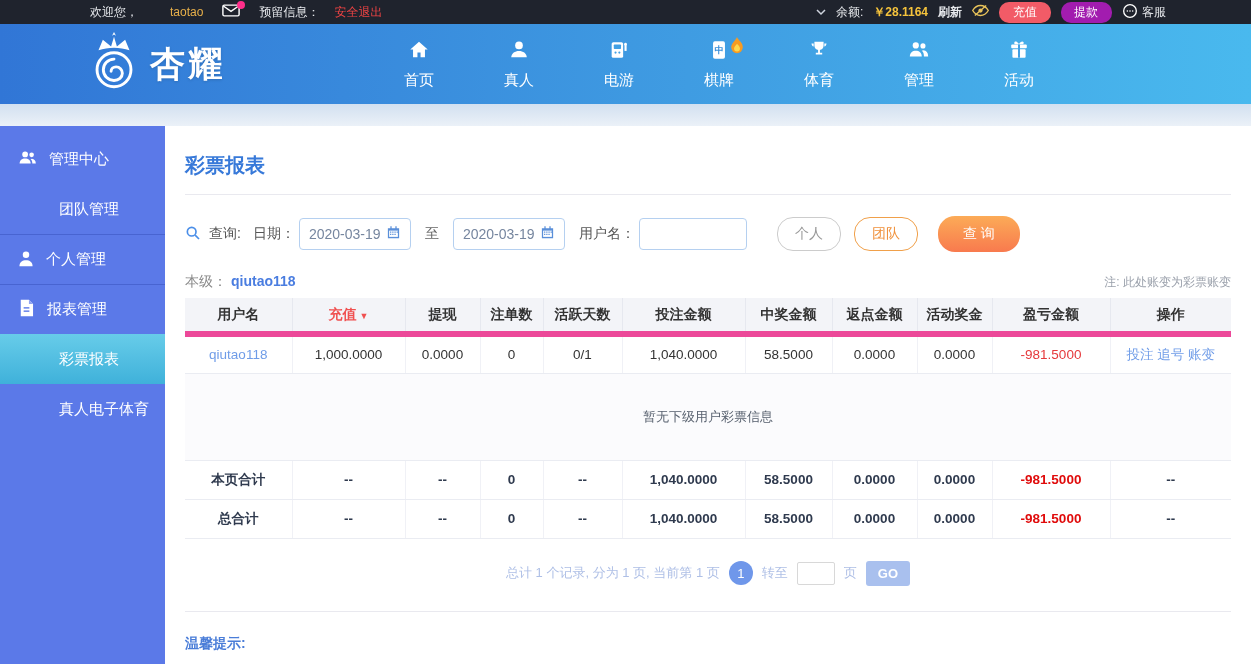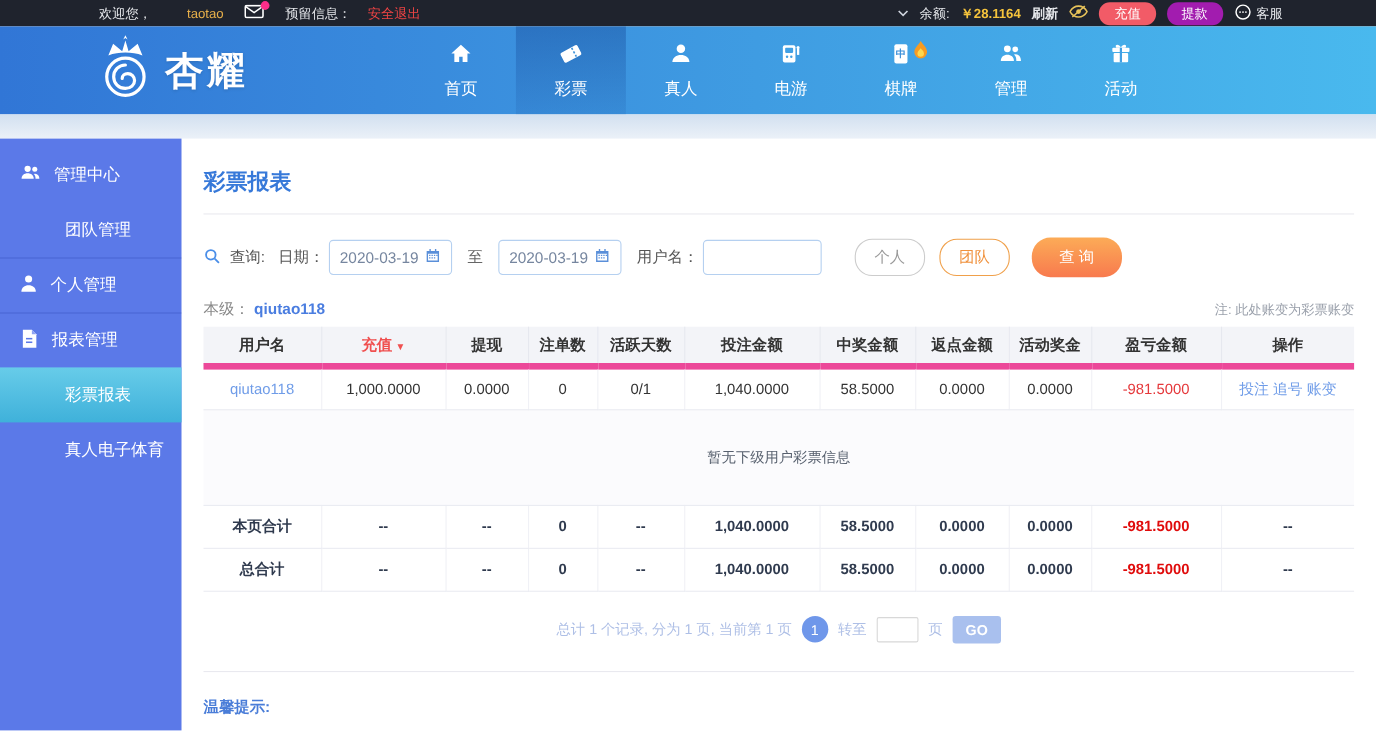--- a/index.html
+++ b/index.html
@@ -164,31 +164,20 @@
 
   <nav class="nav">
     <div class="nav-item">
       <span>
         <svg width="22" height="22" viewBox="0 0 24 24" fill="#fff">
             <path d="M12 3L2.5 11.5h3V20h4.8v-5.2h3.4V20h4.8v-8.5h3z"></path>
           </svg>
       </span>
       <span>首页</span>
     </div>
-    <div class="nav-item active">
-      <span>
-        <svg width="22" height="22" viewBox="0 0 24 24">
-            <g transform="rotate(-28 12 12)">
-              <rect x="2.5" y="6.5" width="19" height="11" rx="1.8" fill="#fff"></rect>
-              <line x1="15.5" y1="7" x2="15.5" y2="17" stroke="#3f92d8" stroke-width="1.6" stroke-dasharray="2.2 1.8"></line>
-            </g>
-          </svg>
-      </span>
-      <span>彩票</span>
-    </div>
     <div class="nav-item">
       <span>
         <svg width="22" height="22" viewBox="0 0 24 24" fill="#fff">
             <circle cx="12" cy="7" r="4.2"></circle>
             <path d="M3.5 20c.5-4.5 4-6.8 8.5-6.8s8 2.3 8.5 6.8z"></path>
           </svg>
       </span>
       <span>真人</span>
     </div>
     <div class="nav-item">
@@ -211,20 +200,28 @@
             <text x="12" y="15" text-anchor="middle" font-size="10" font-weight="bold" fill="#3a8fd9">中</text>
           </svg>
       </span>
       <span class="hot-flame">
         <svg width="16" height="19" viewBox="0 0 15 18">
             <path d="M7.5 0C8.6 3.2 13 5 13 9.8A5.5 5.5 0 012 9.8C2 7.2 3.6 5.6 4.8 4 5.9 2.6 7.1 1.4 7.5 0z" fill="#f79b22"></path>
             <path d="M7.5 6.5c.9 1.6 2.8 2.2 2.8 4.5a2.8 2.8 0 01-5.6 0c0-1.9 1.8-3 2.8-4.5z" fill="#ffd84d"></path>
           </svg>
       </span>
       <span>棋牌</span>
+    </div>
+    <div class="nav-item">
+      <span>
+        <svg width="22" height="22" viewBox="0 0 24 24" fill="#fff">
+            <path d="M7 3h10v4a5 5 0 01-3.4 4.74l-.6.2V15h2.5v2h-7v-2H11v-3.06l-.6-.2A5 5 0 017 7zM3.8 4.8h2.4v3.4C4.8 7.7 3.9 6.4 3.8 4.8zM20.2 4.8h-2.4v3.4c1.4-.5 2.3-1.8 2.4-3.4z"></path>
+          </svg>
+      </span>
+      <span>体育</span>
     </div>
     <div class="nav-item">
       <span>
         <svg width="22" height="22" viewBox="0 0 24 24" fill="#fff">
             <circle cx="8.5" cy="7" r="3.4"></circle>
             <path d="M2 19c0-4 2.9-6.2 6.5-6.2S15 15 15 19z"></path>
             <circle cx="16.3" cy="7.5" r="2.8"></circle>
             <path d="M16.8 12.3c3.2.3 5.2 2.5 5.2 6.7h-4.6c0-2.8-.6-5-2.4-6.3z"></path>
           </svg>
       </span>

